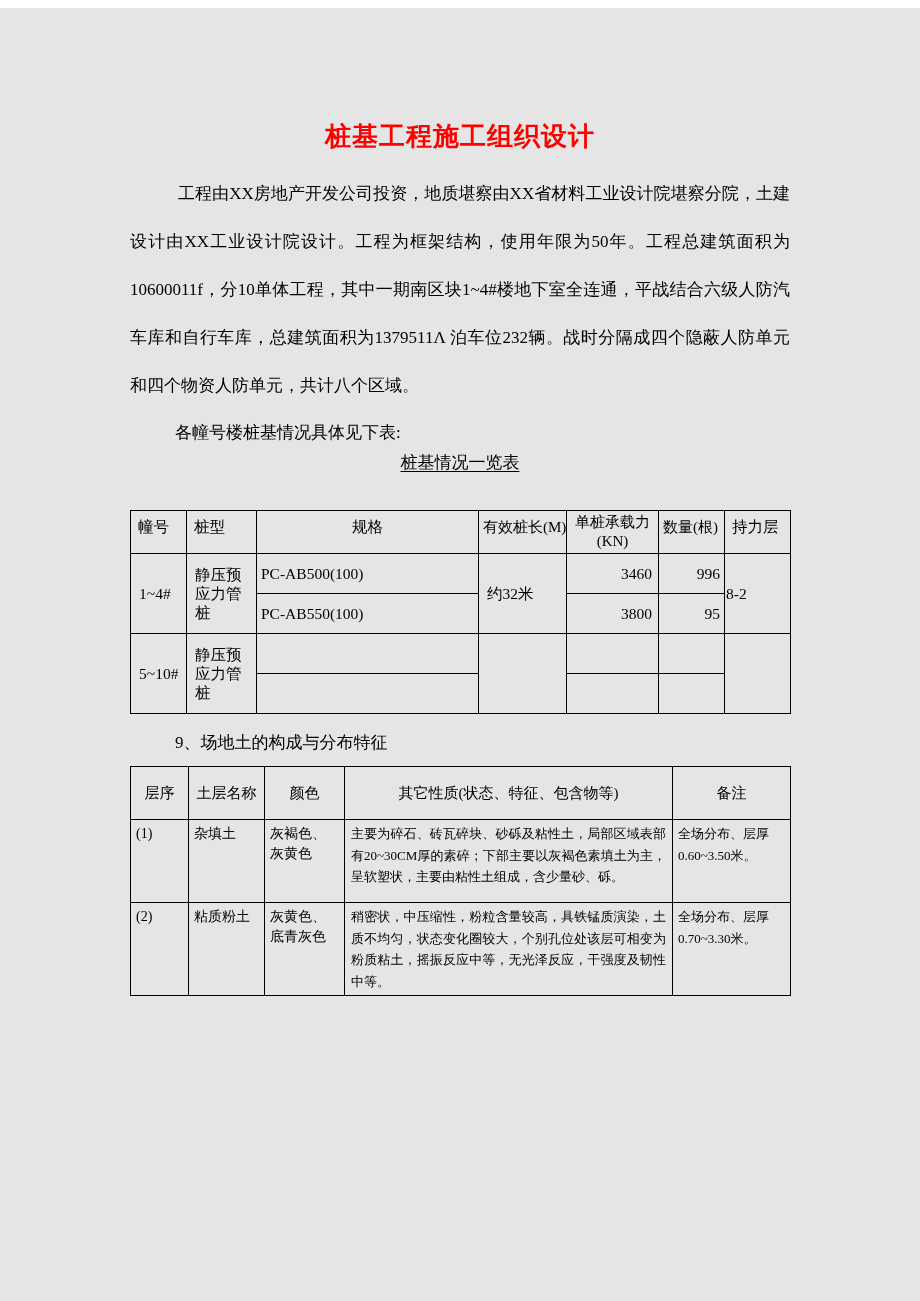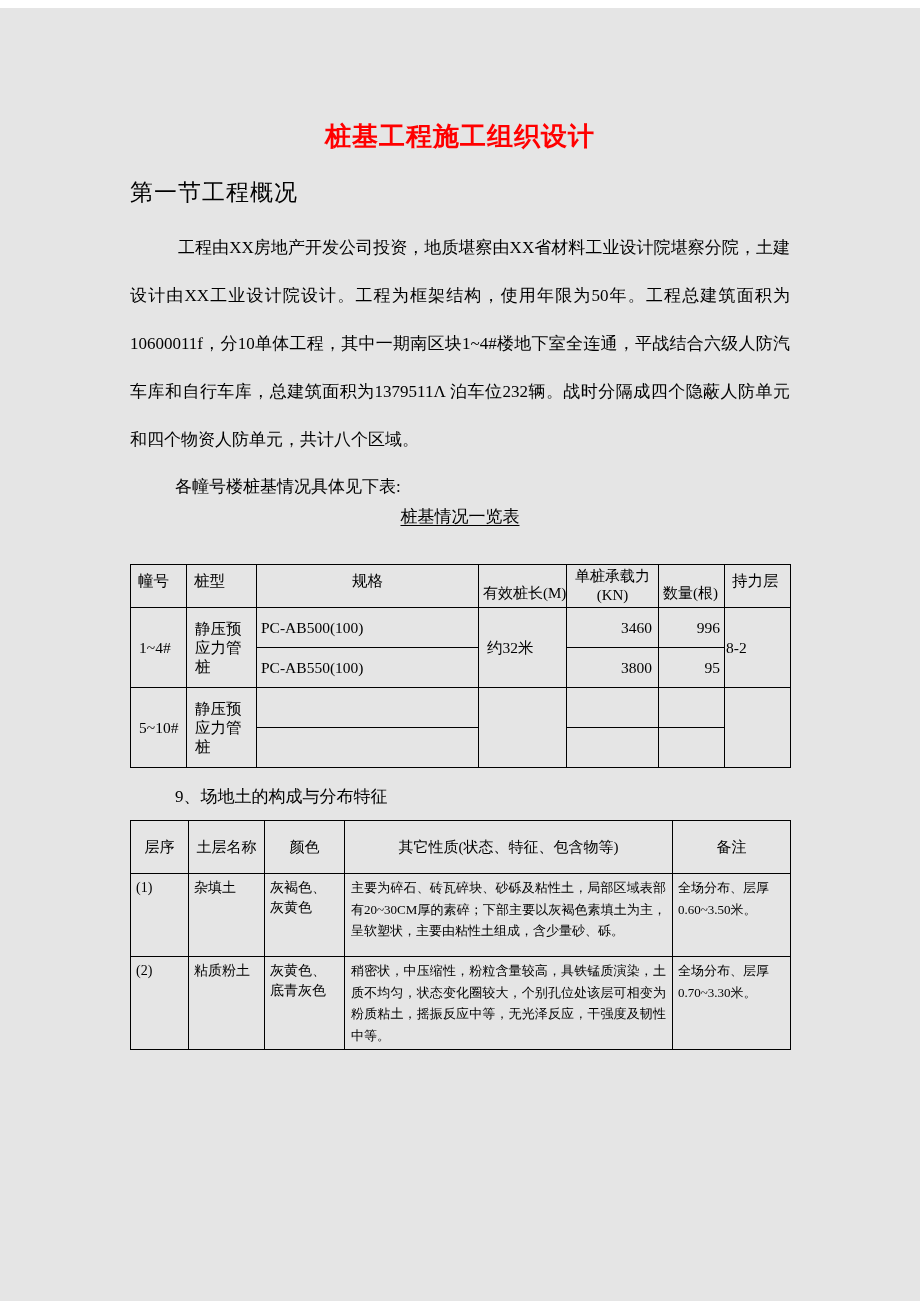--- a/index.html
+++ b/index.html
@@ -86,21 +86,21 @@
     line-height: 19px;
     padding: 2px 4px;
     vertical-align: middle;
     overflow: hidden;
     word-break: break-all;
   }
   .pile-table .hdr { height: 42px; }
   .pile-table .r   { height: 40px; }
   .pile-table .h-top    { vertical-align: top; padding-top: 6px; padding-left: 7px; }
   .pile-table .h-center { vertical-align: top; padding-top: 6px; text-align: center; }
-  .pile-table .h-bottom { vertical-align: bottom; padding-bottom: 4px; white-space: nowrap; font-size: 15px; }
+  .pile-table .h-bottom { vertical-align: bottom; padding-bottom: 16px; white-space: nowrap; font-size: 15px; }
   .pile-table .h-mid2   { vertical-align: middle; text-align: center; font-size: 15px; }
   .pile-table .c-left   { text-align: left; padding-left: 8px; }
   .pile-table .c-spec   { text-align: left; }
   .pile-table .c-num    { text-align: right; padding-right: 6px; }
   .pile-table .c-qty    { text-align: right; padding-right: 4px; }
   .pile-table .c-bear   { text-align: left; padding-left: 1px; }
 
   
   table.soil-table {
     margin-top: 10px;
@@ -136,21 +136,20 @@
     padding: 3px 5px;
   }
 </style>
 </head>
 <body>
 
 <div class="page">
 
   <h1 class="doc-title">桩基工程施工组织设计</h1>
 
-  <h2 class="section-heading">第一节工程概况</h2>
 
   <p class="body-para">工程由XX房地产开发公司投资，地质堪察由XX省材料工业设计院堪察分院，土建设计由XX工业设计院设计。工程为框架结构，使用年限为50年。工程总建筑面积为10600011f，分10单体工程，其中一期南区块1~4#楼地下室全连通，平战结合六级人防汽车库和自行车库，总建筑面积为1379511Λ 泊车位232辆。战时分隔成四个隐蔽人防单元和四个物资人防单元，共计八个区域。</p>
 
   <p class="intro-line">各幢号楼桩基情况具体见下表:</p>
 
   <div class="table-caption">
     <span class="caption-underline">桩基情况一览表</span>
   </div>
 
   <table class="pile-table">

